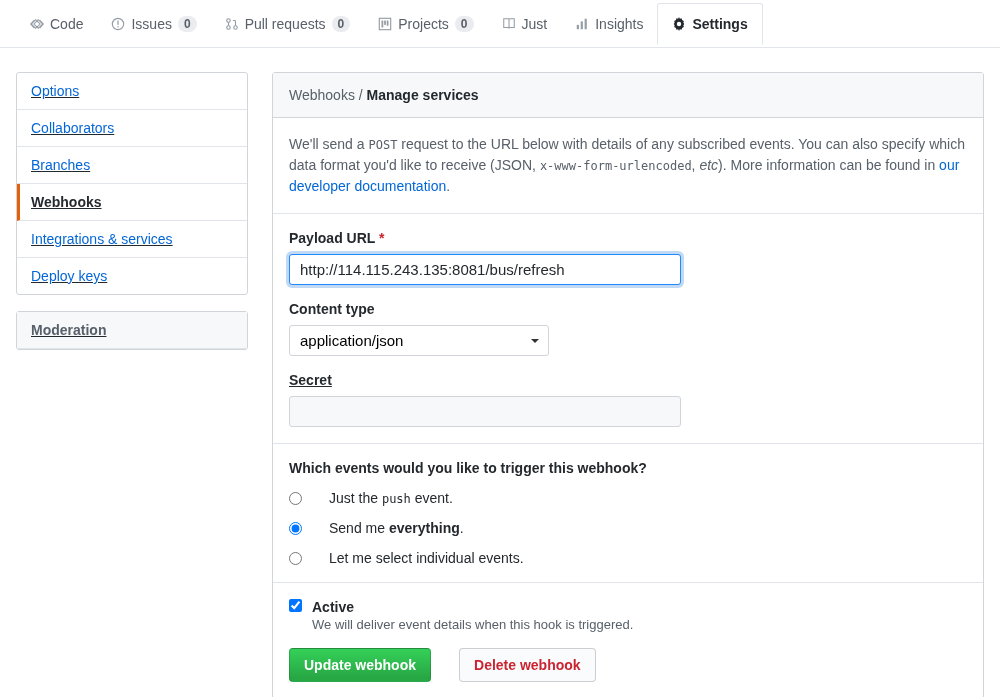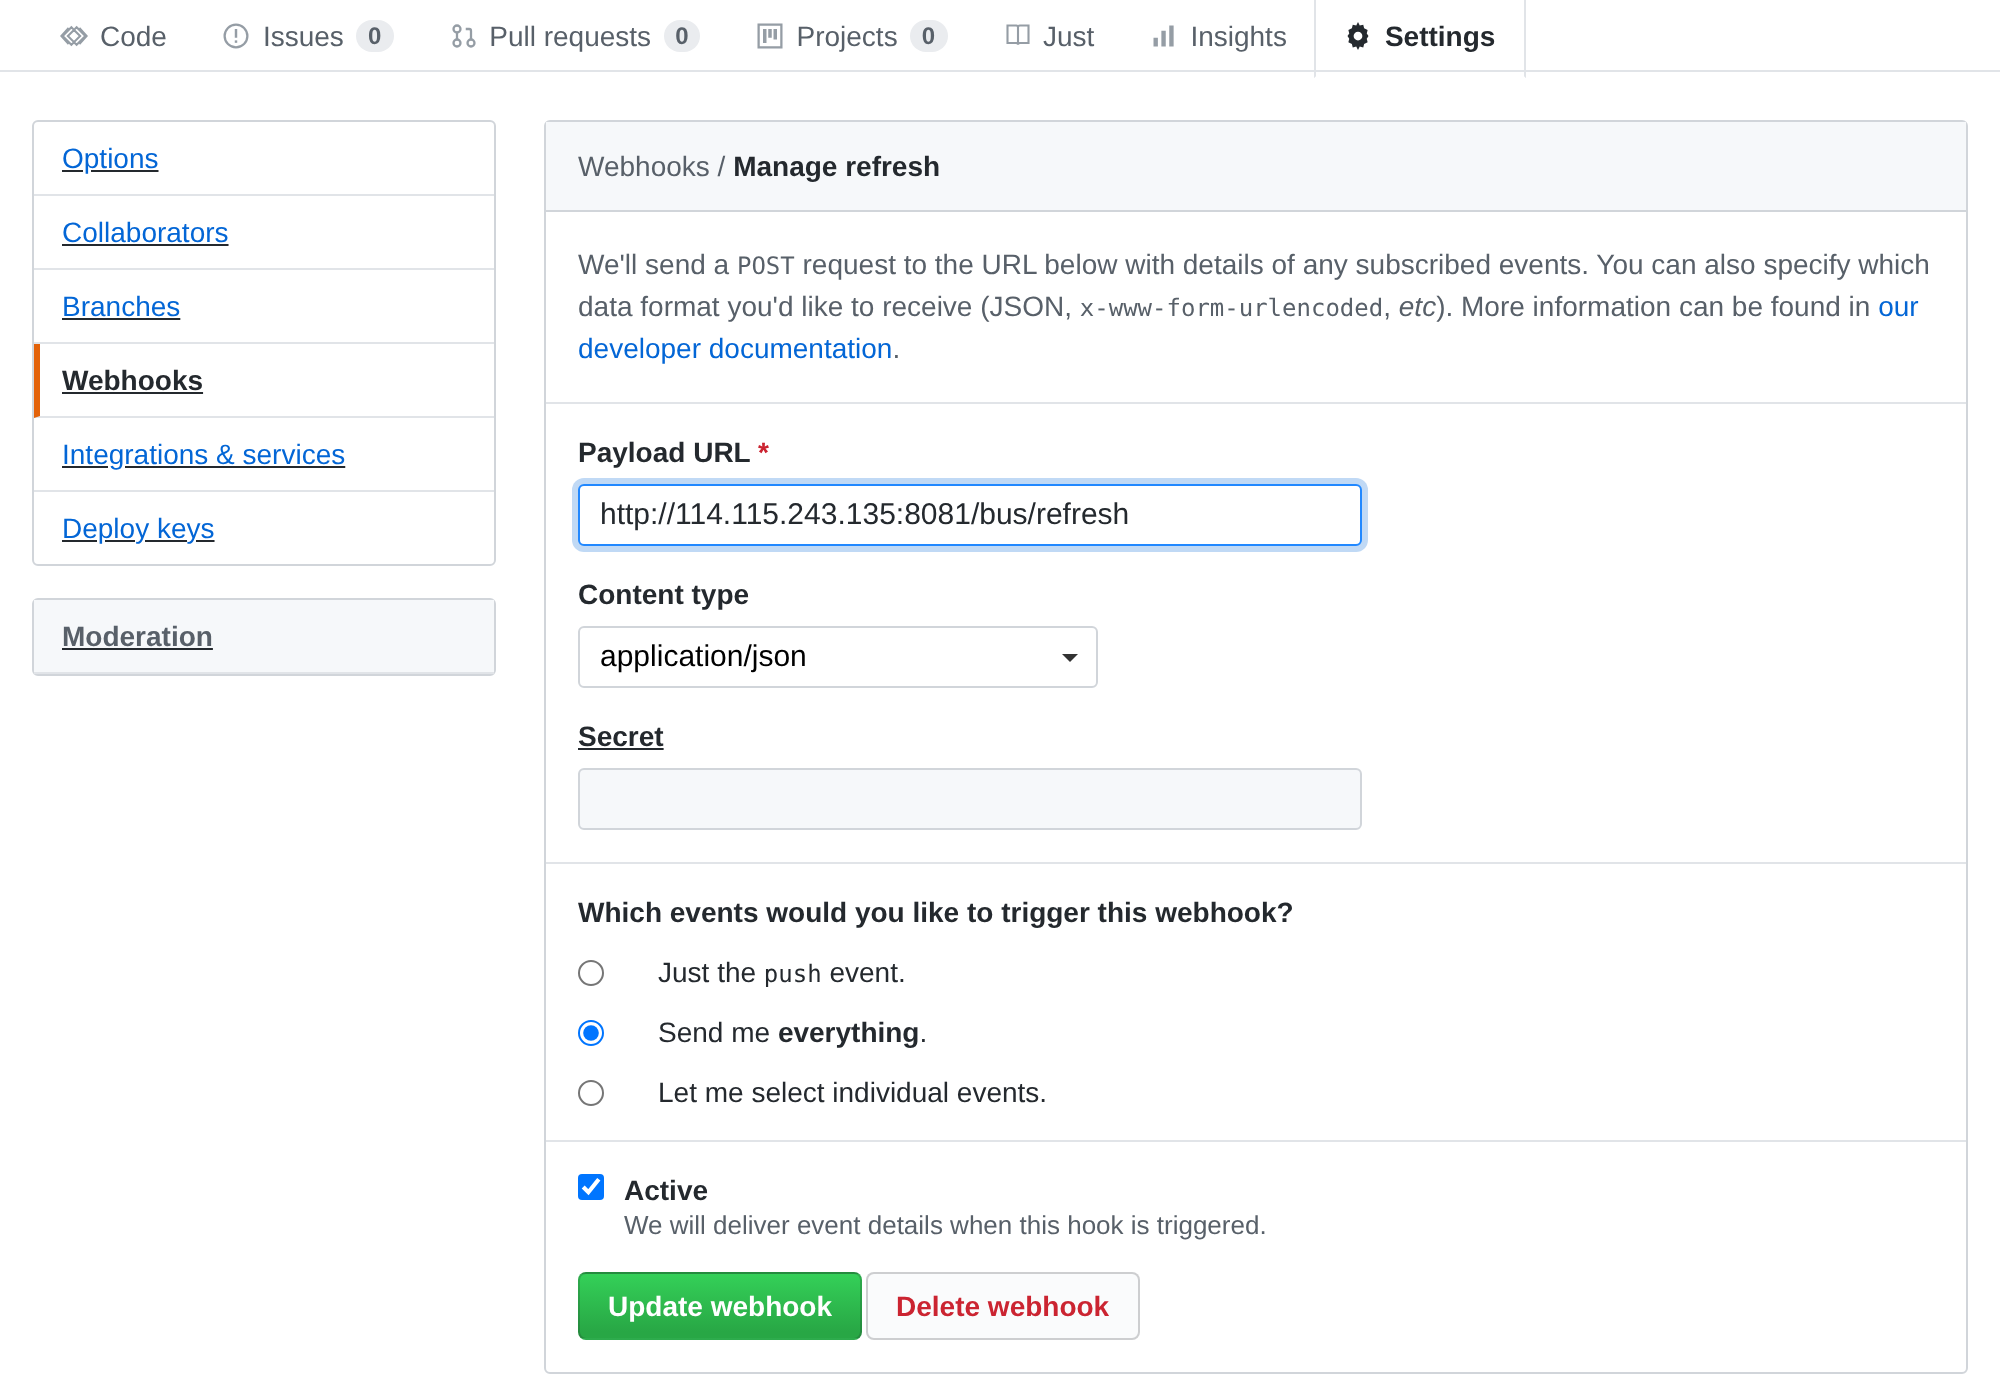--- a/index.html
+++ b/index.html
@@ -1,17 +1,17 @@
 <!DOCTYPE html>
 <html><head>
 <meta charset="utf-8">
 <style>
 * { box-sizing: border-box; margin: 0; padding: 0; }
 body { font-family: -apple-system, BlinkMacSystemFont, "Segoe UI", Helvetica, Arial, sans-serif; font-size: 14px; color: #24292e; background: #fff; }
-.topnav { display: flex; align-items: center; padding: 0 16px; border-bottom: 1px solid #e1e4e8; height: 36px; }
+.topnav { display: flex; align-items: center; padding: 0 16px; border-bottom: 1px solid #e1e4e8; height: 48px; }
 .topnav-item { display: flex; align-items: center; padding: 12px 14px; color: #586069; cursor: pointer; font-size: 14px; gap: 6px; }
 .topnav-item.active { border: 1px solid #e1e4e8; border-bottom: 1px solid #fff; border-radius: 3px 3px 0 0; margin-bottom: -1px; color: #24292e; font-weight: 600; }
 .topnav-item .counter { background: #eaecef; color: #586069; border-radius: 10px; padding: 1px 6px; font-size: 12px; font-weight: 600; }
 .topnav-item svg { fill: #959da5; }
 .topnav-item.active svg { fill: #24292e; }
 .container { display: flex; padding: 24px 16px; gap: 24px; max-width: 1012px; margin: 0 auto; }
 .sidebar { width: 232px; flex-shrink: 0; }
 .menu { border: 1px solid #d1d5da; border-radius: 3px; margin-bottom: 16px; text-decoration: underline; }
 .menu-item { display: block; padding: 10px 14px; color: #0366d6; border-bottom: 1px solid #e1e4e8; cursor: pointer; }
 .menu-item:last-child { border-bottom: none; }
@@ -40,21 +40,21 @@
 .select-wrap::before { content: ""; position: absolute; right: 10px; top: 50%; transform: translateY(-8px); width: 0; height: 0; border-left: 4px solid transparent; border-right: 4px solid transparent; border-bottom: 4px solid #333; }
 .events-title { font-weight: 600; margin-bottom: 14px; }
 .radio-row { display: flex; align-items: center; gap: 27px; margin-bottom: 14px; color: #24292e; }
 .radio-row:last-child { margin-bottom: 0; }
 .radio-row input { margin: 0; }
 .radio-row code { font-family: SFMono-Regular, Consolas, monospace; font-size: 12px; }
 .check-row { display: flex; align-items: flex-start; gap: 10px; }
 .check-row .labelblock { }
 .check-row .lbl { font-weight: 600; }
 .check-row .desc { color: #586069; font-size: 13px; margin-top: 2px; }
-.actions { display: flex; gap: 2px; margin-top: 16px; }
+.actions { display: flex; gap: 28px; margin-top: 16px; }
 .btn { padding: 8px 14px; font-size: 14px; font-weight: 600; border-radius: 4px; border: 1px solid rgba(27,31,35,0.2); cursor: pointer; }
 .btn-primary { background: #2ea44f; background: linear-gradient(-180deg,#34d058,#28a745 90%); color: #fff; }
 .btn-danger { background: #fafbfc; color: #cb2431; }
 </style>
 </head>
 <body>
 
 <nav class="topnav">
   <div class="topnav-item">
     <svg width="14" height="14" viewBox="0 0 16 16">
@@ -126,21 +126,21 @@
       <div class="menu-item">Deploy keys</div>
     </div>
     <div class="menu">
       <div class="menu-heading">Moderation</div>
     </div>
   </aside>
 
   <main class="main">
     <div class="box">
       <div class="box-header">
-        <span class="crumb">Webhooks</span><span class="crumb"> / </span><span class="crumb-current">Manage refresh</span>
+        <span class="crumb">Webhooks</span><span class="crumb"> / </span><span class="crumb-current">Manage services</span>
       </div>
 
       <div class="box-body">
         <p class="intro">
           <span>We'll send a </span><code>POST</code><span> request to the URL below with details of any subscribed events. You can also specify which data format you'd like to receive (JSON, </span><code>x-www-form-urlencoded</code><span>, </span><em>etc</em><span>). More information can be found in </span><a href="#">our developer documentation</a><span>.</span>
         </p>
       </div>
 
       <div class="box-body">
         <div class="form-group">

